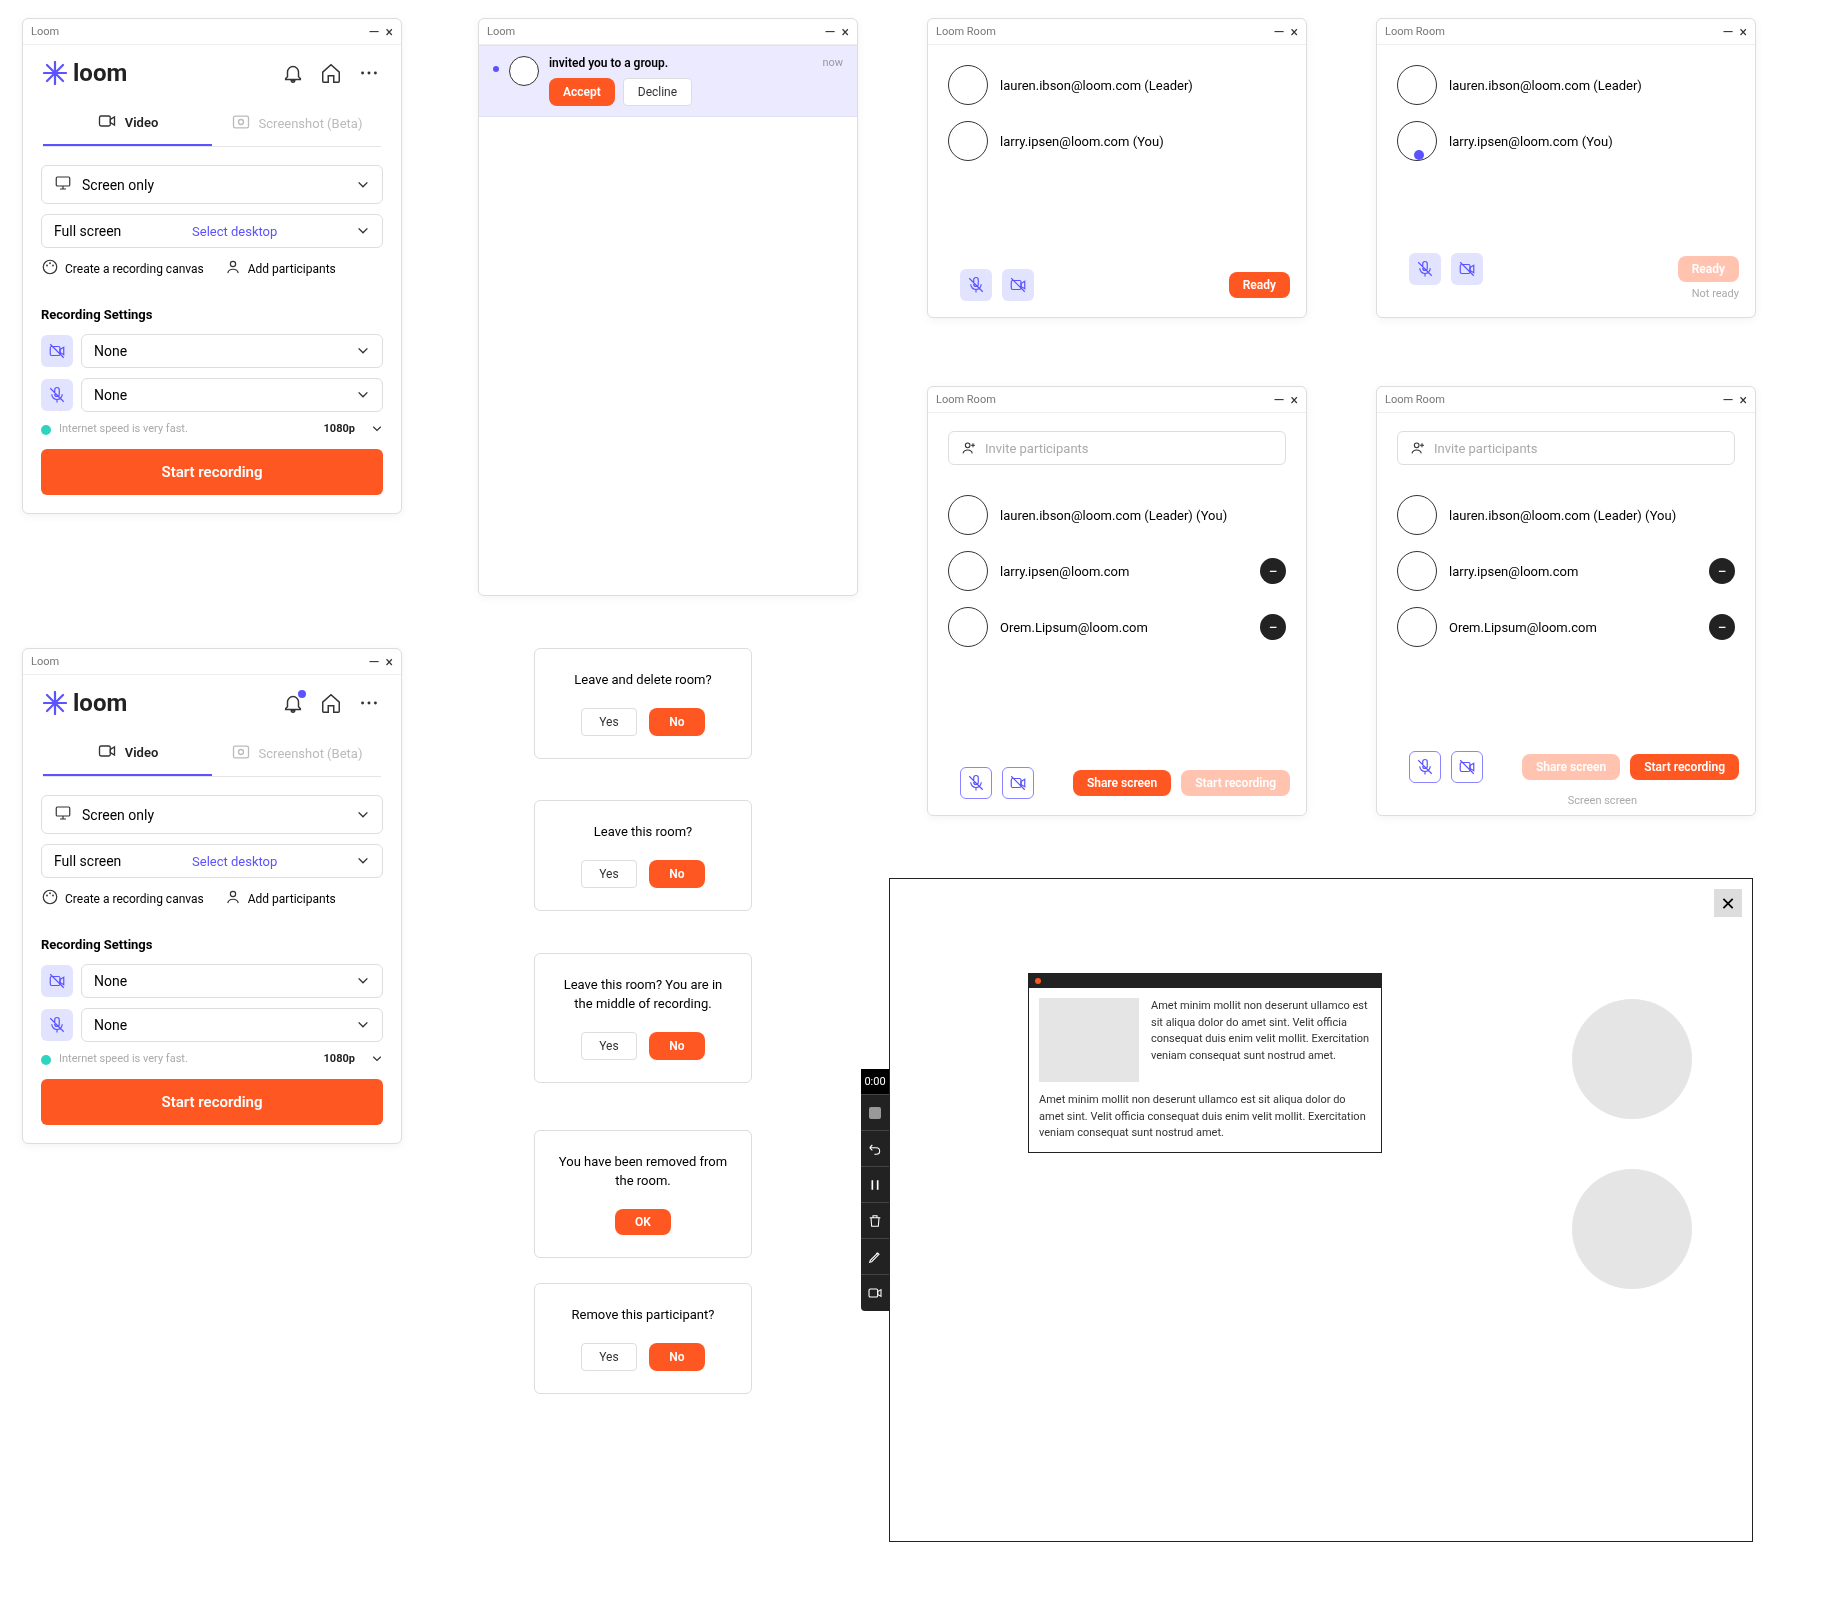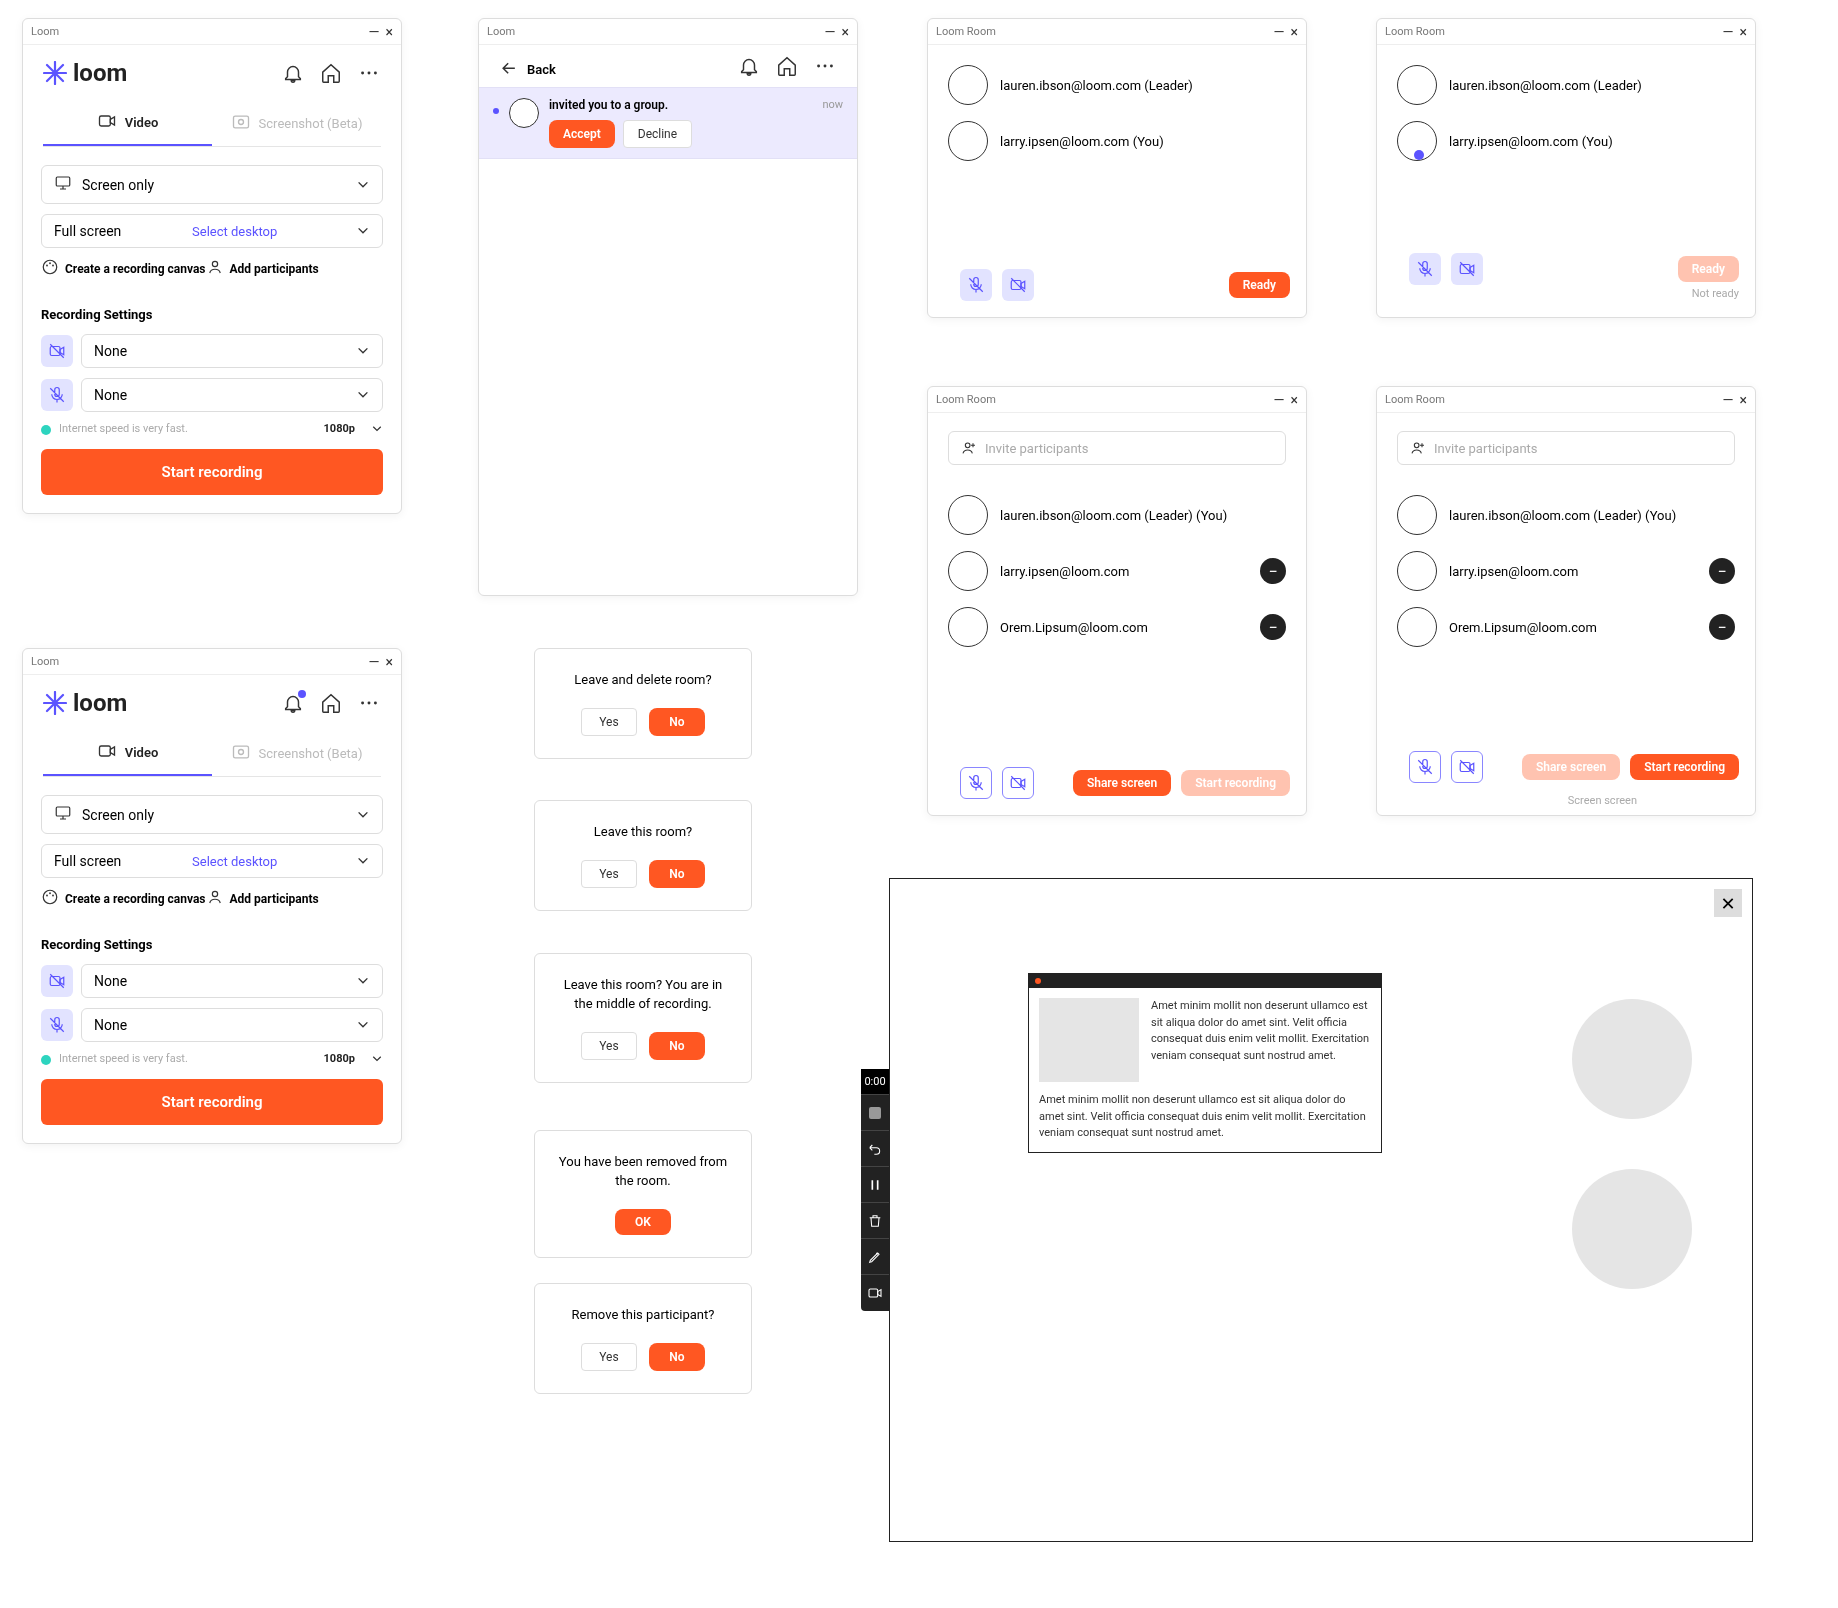--- a/index.html
+++ b/index.html
@@ -14,21 +14,21 @@
   .flower { width: 24px; height: 24px; display: inline-block; vertical-align: middle; }
   .hdr-icons { margin-left: auto; display: flex; gap: 14px; align-items: center; }
   .hicon { width: 24px; height: 24px; display: flex; align-items:center; justify-content:center; }
   .tabs { display: flex; border-bottom: 1px solid #e5e5e5; margin: 4px 20px 0 20px; }
   .tab { flex: 1; display: flex; align-items: center; justify-content: center; gap: 8px; padding: 10px 0; font-size: 13px; color: #777; cursor: pointer; }
   .tab.active { color: #222; border-bottom: 2px solid #5b53ff; font-weight:600; }
   .body-pad { padding: 18px; }
   .select { display: flex; align-items: center; border: 1px solid #ddd; border-radius: 6px; padding: 8px 12px; font-size: 14px; margin-bottom: 10px; position:relative; }
   .select .chev { margin-left: auto; }
   .link-purple { color: #5b53ff; font-size: 13px; cursor:pointer; margin-left:auto; margin-right:8px; }
-  .quick-row { display: flex; margin-top: 6px; font-size: 12px; font-weight:700;align-items:flex-end; }
+  .quick-row { display: flex; gap: 20px; margin-top: 6px; font-size: 12px; font-weight:400;align-items:flex-end; }
   .quick-item { display:flex; gap:6px; align-items:center; cursor:pointer; }
   .section-title { font-size: 13px; font-weight: 700; margin: 28px 0 12px 0; }
   .rs-row { display:flex; align-items:center; gap:8px; margin-bottom:10px; }
   .iconbtn { width:32px; height:32px; border-radius:6px; background:#e2e3ff; display:flex; align-items:center; justify-content:center; color:#5b53ff; }
   .rs-row .select { flex:1; margin:0; }
   .status-row { display:flex; align-items:flex-end; font-size:11px; color:#aaa; margin:4px 0 14px 0; }
   .dot-teal { width:10px; height:10px; border-radius:50%; background:#2dd4bf; margin-right:8px; }
   .res { margin-left:auto; color:#222; font-weight:700; display:flex; align-items:center; gap:16px; }
   .btn-primary { background:#ff5722; color:#fff; border:none; border-radius:6px; padding:14px 0; font-size:15px; font-weight:600; width:100%; cursor:pointer; }
   .btn-orange-sm { background:#ff5722; color:#fff; border:none; border-radius:8px; padding:6px 14px; font-size:12px; font-weight:600; cursor:pointer; }
@@ -396,45 +396,20 @@
   </div>
 </div>
 
 <div class="window abs" style="left:478px; top:18px; width:380px; height:578px;">
   <div class="titlebar">
     <span>Loom</span>
     <span class="spacer"></span>
     <span class="win-ctl">—</span>
     <span class="win-ctl">×</span>
   </div>
-  <div style="display:flex; align-items:center;">
-    <div class="notif-back">
-      <svg viewBox="0 0 24 24" width="20" height="20">
-          <use href="#i-back"></use>
-        </svg>
-      <span>Back</span>
-    </div>
-    <div class="hdr-icons" style="margin-left:auto; padding-right:20px;">
-      <span class="hicon">
-          <svg viewBox="0 0 24 24" width="22" height="22">
-            <use href="#i-bell"></use>
-          </svg>
-        </span>
-      <span class="hicon">
-          <svg viewBox="0 0 24 24" width="22" height="22">
-            <use href="#i-home"></use>
-          </svg>
-        </span>
-      <span class="hicon">
-          <svg viewBox="0 0 24 24" width="22" height="22">
-            <use href="#i-dots"></use>
-          </svg>
-        </span>
-    </div>
-  </div>
   <div class="notif-card">
     <span class="mini-dot"></span>
     <span class="avatar-circ"></span>
     <div class="notif-body">
       <div style="display:flex">
         <span class="notif-msg">invited you to a group.</span>
         <span class="notif-time">now</span>
       </div>
       <div class="notif-btns">
         <button class="btn-orange-sm">Accept</button>

